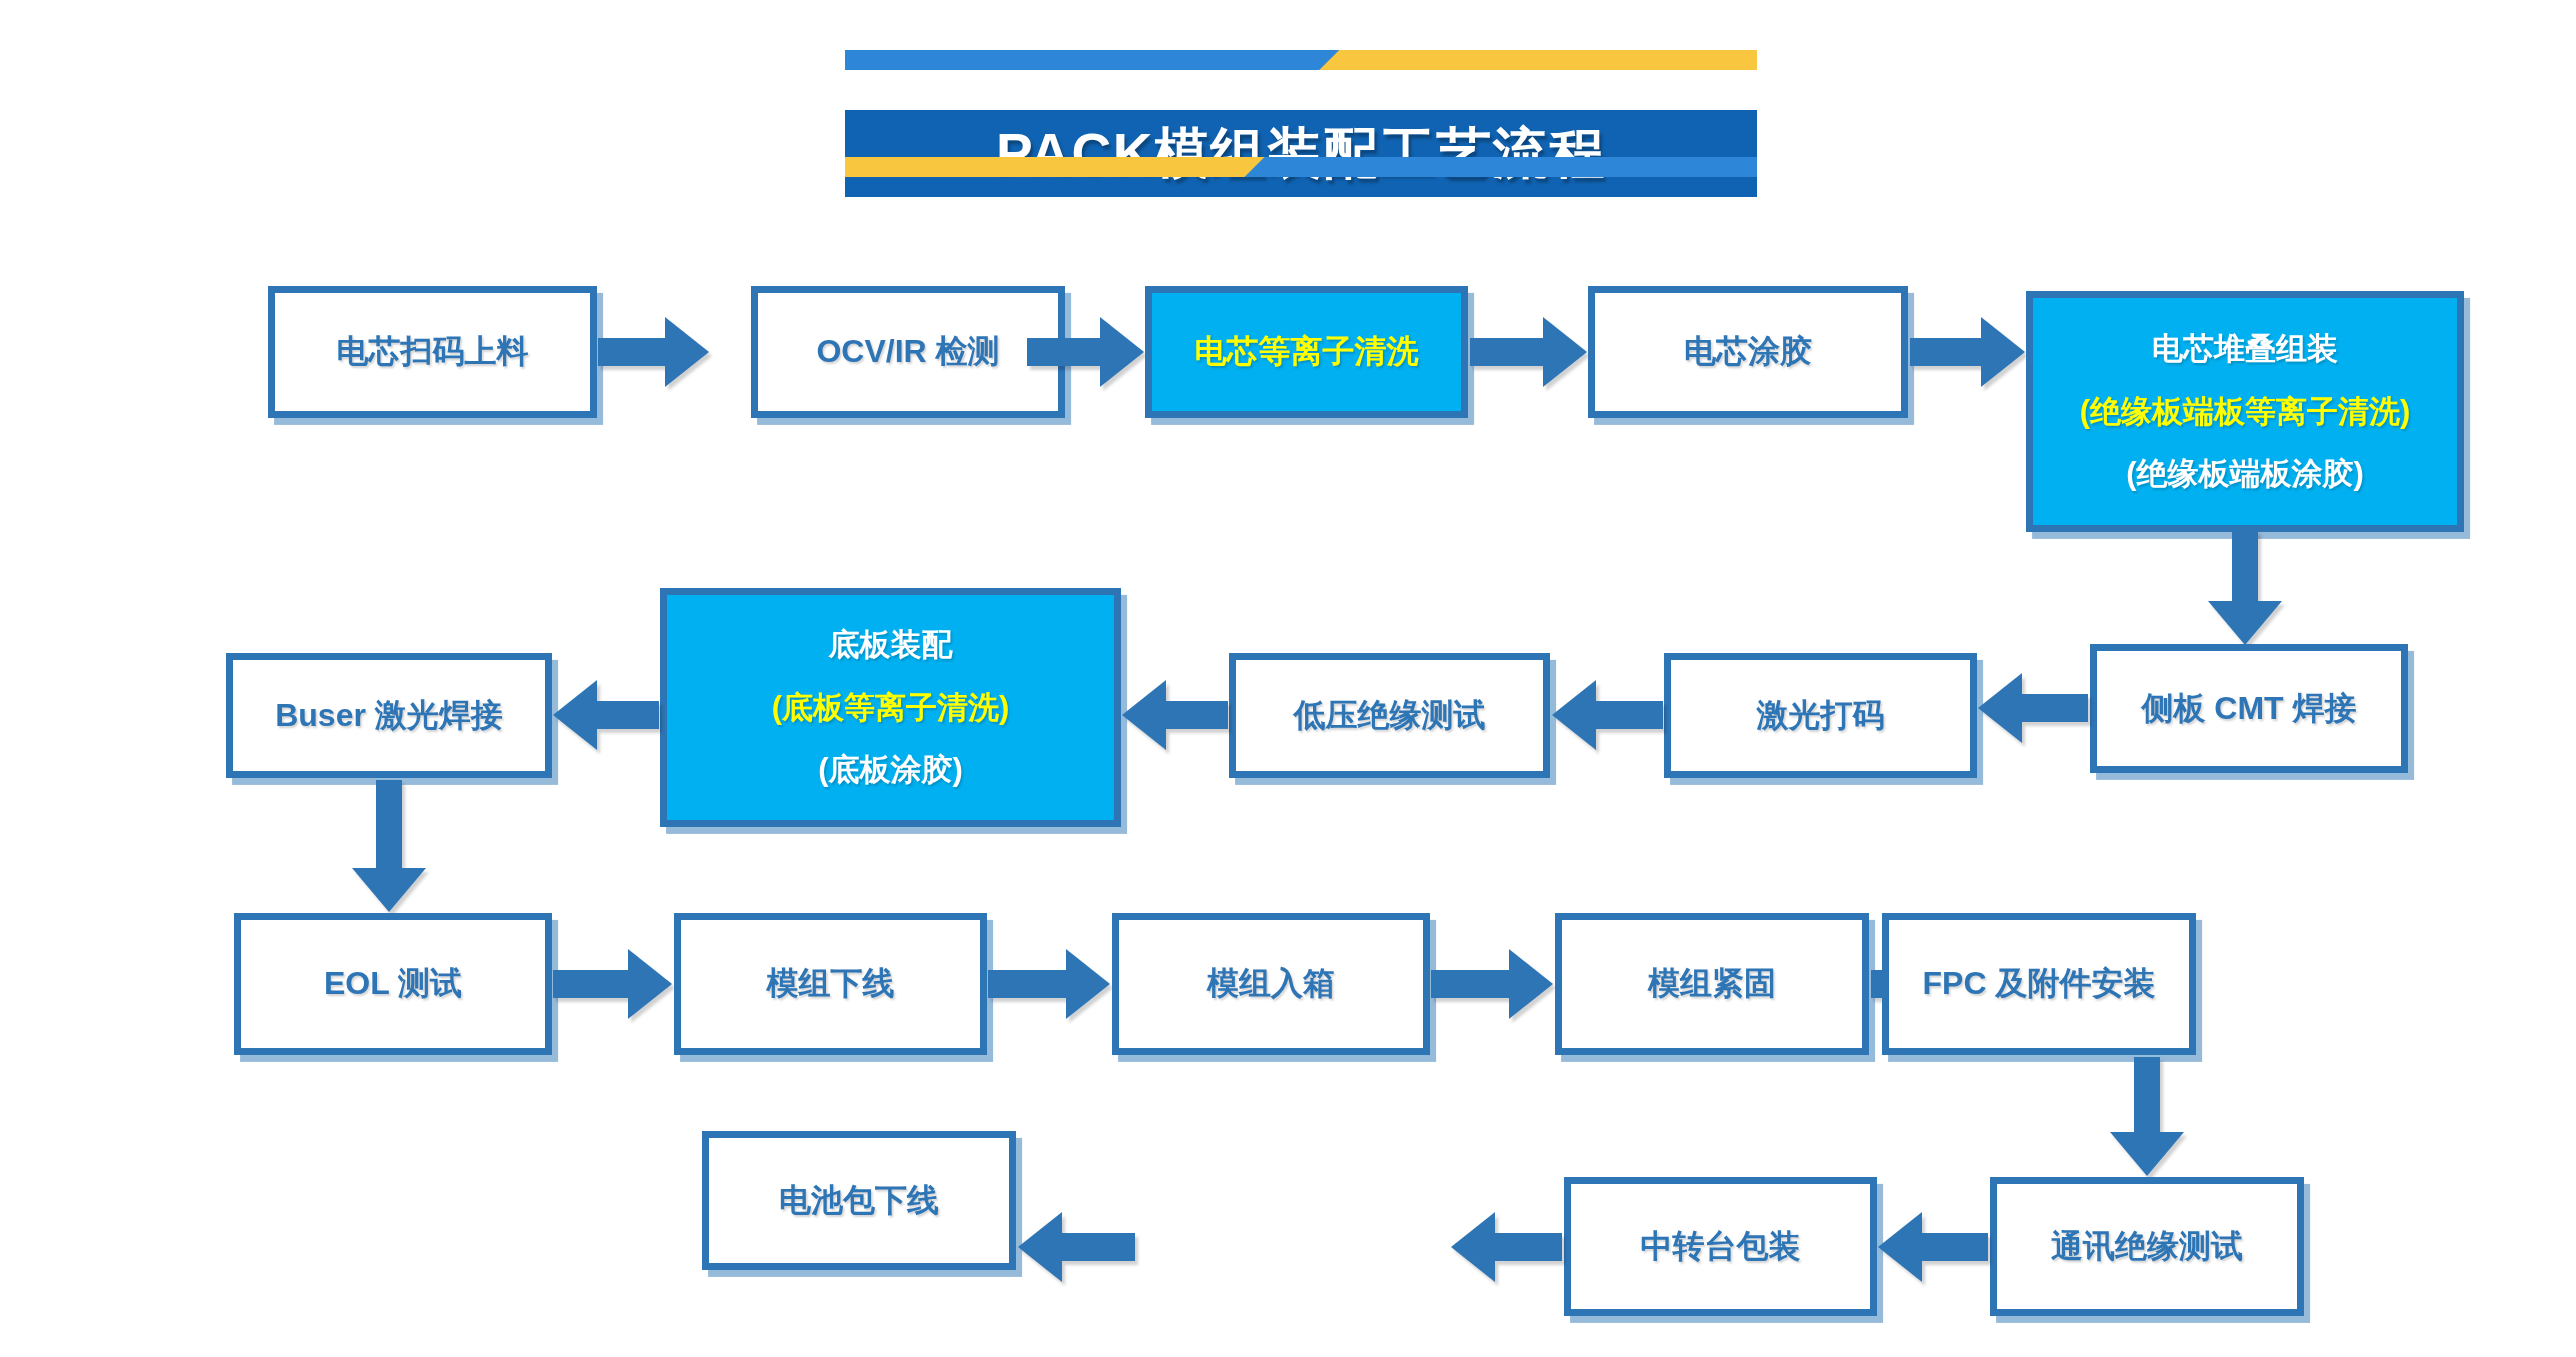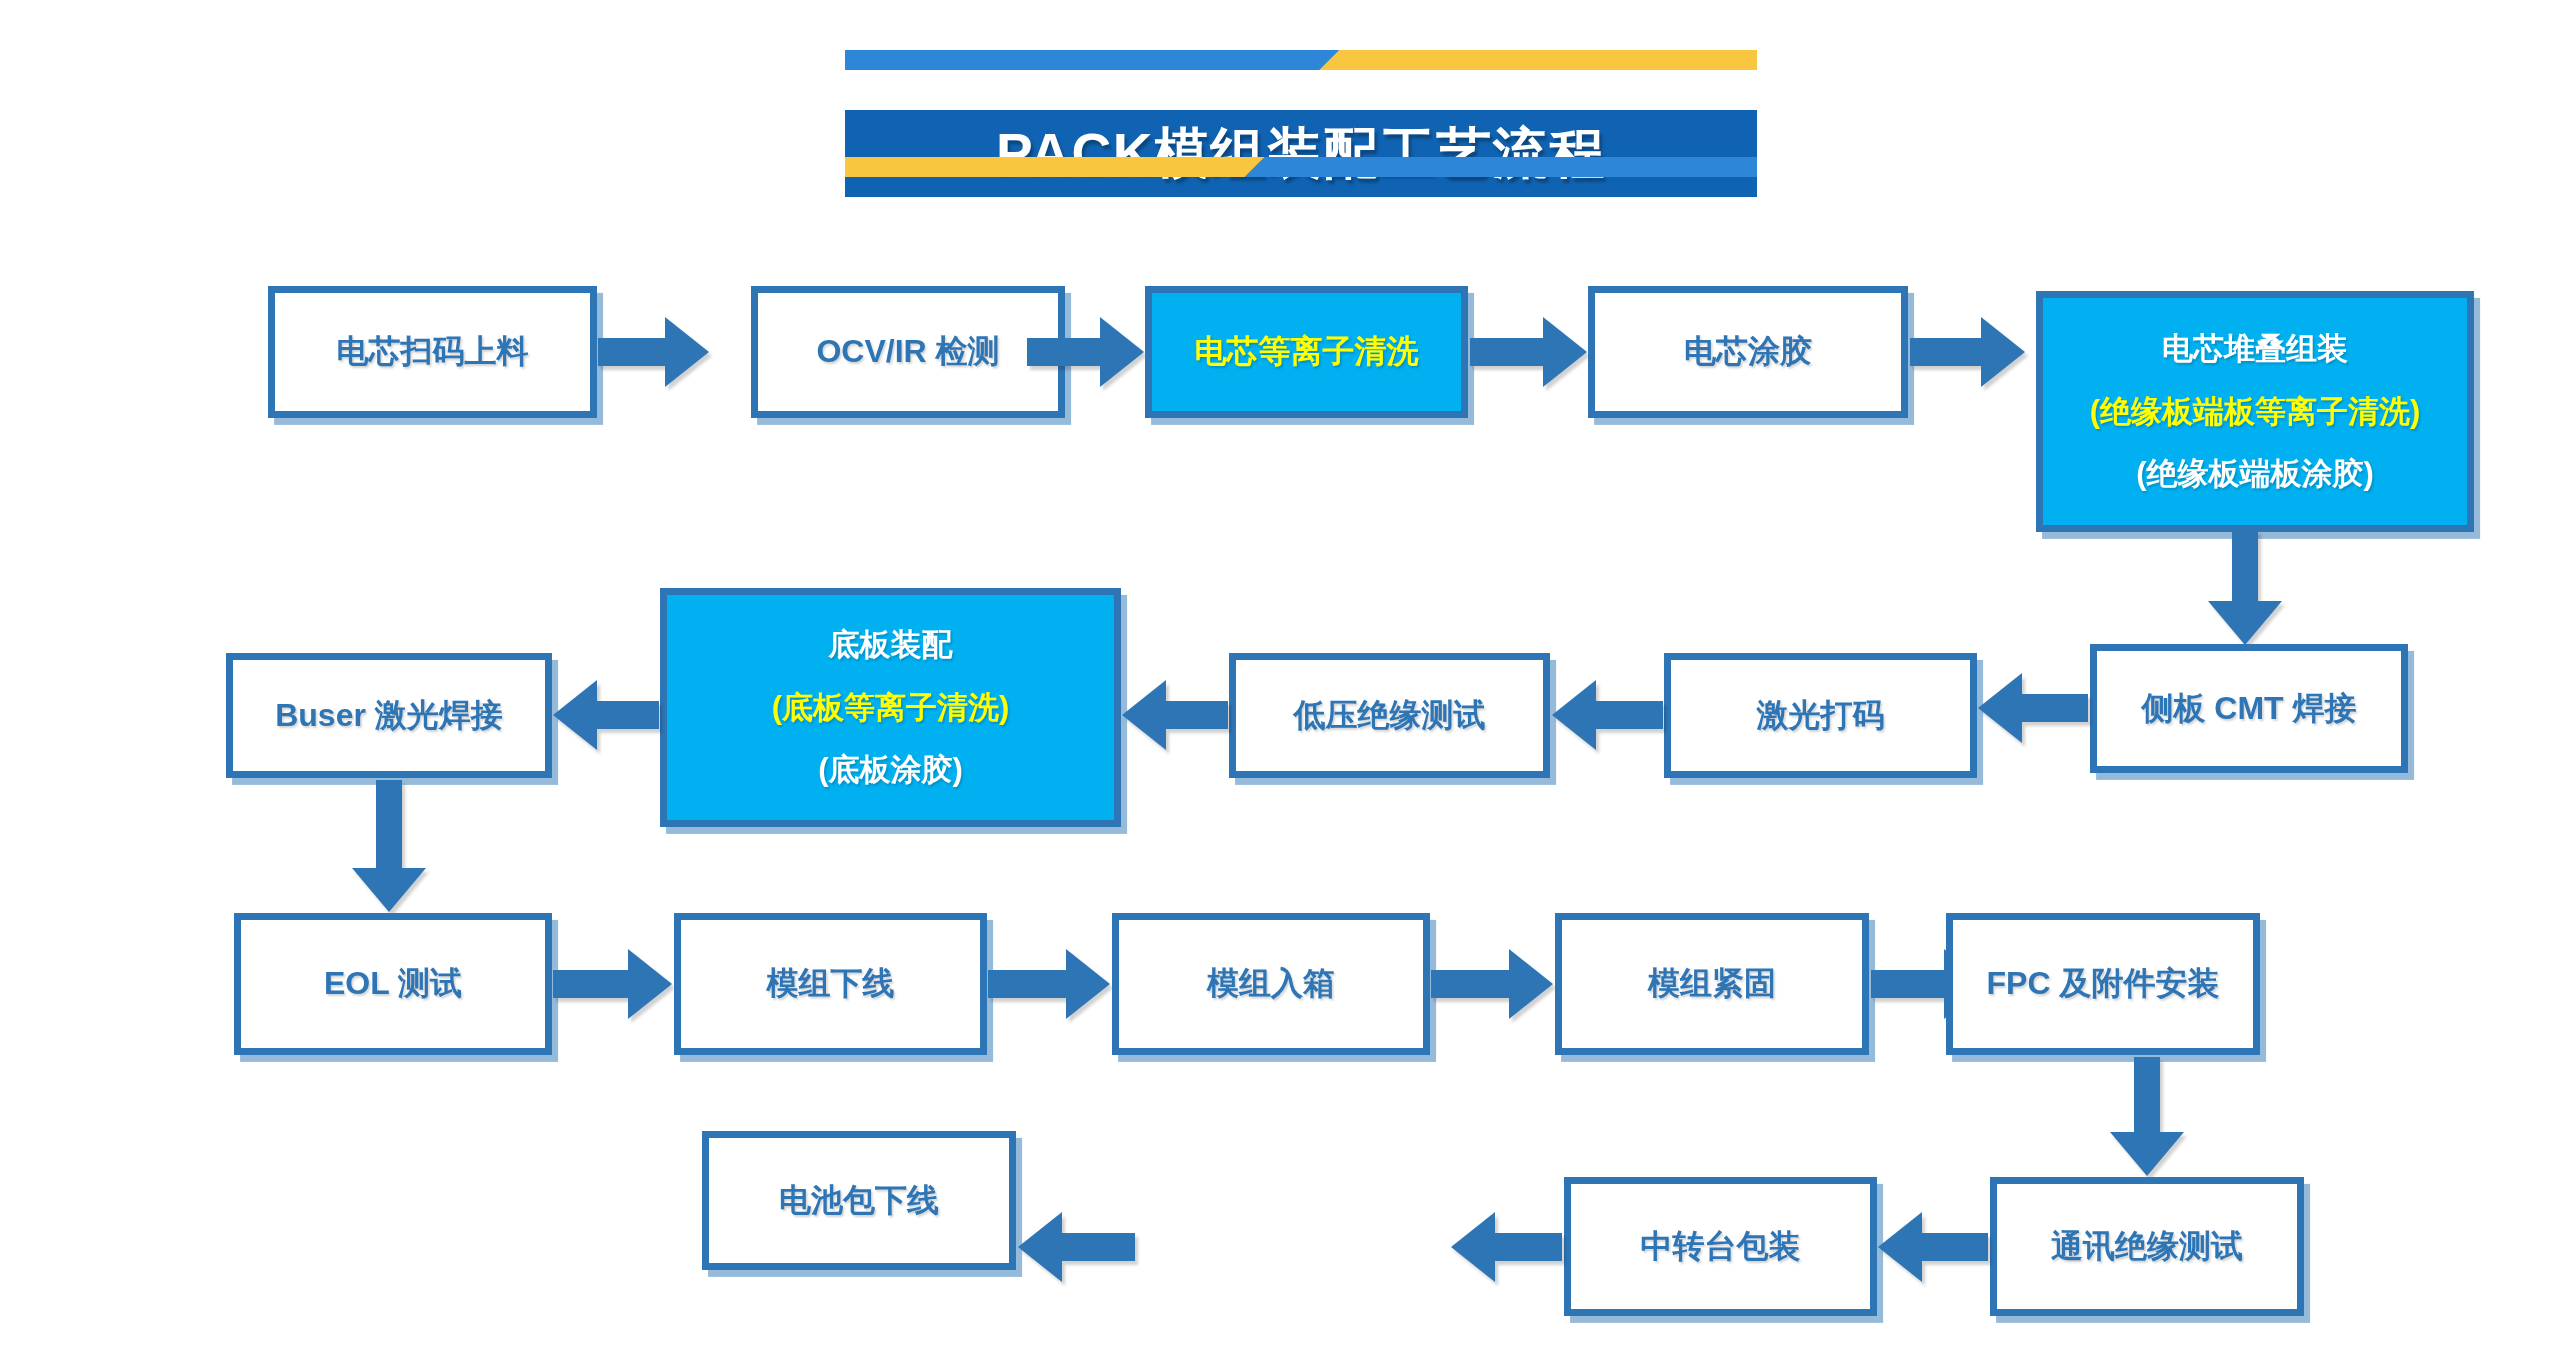--- a/index.html
+++ b/index.html
@@ -89,21 +89,21 @@
     <div class="shaft"></div>
       <div class="head"></div>
   </div>
   <div class="box" style="left:1588px;top:286px;width:320px;height:132px;">
     <span>电芯涂胶</span>
   </div>
   <div class="h-arrow right" style="left:1910px;top:317px;width:115px;">
     <div class="shaft"></div>
       <div class="head"></div>
   </div>
-  <div class="box cyan multi" style="left:2026px;top:291px;width:438px;height:241px;margin-left:10px;">
+  <div class="box cyan multi" style="left:2026px;top:291px;width:438px;height:241px;">
     <span class="ln white">电芯堆叠组装</span>
     <span class="ln yellow">(绝缘板端板等离子清洗)</span>
     <span class="ln white">(绝缘板端板涂胶)</span>
   </div>
 
   <div class="v-arrow" style="left:2208px;top:530px;height:115px;">
     <div class="shaft"></div>
       <div class="head"></div>
   </div>
 
@@ -167,21 +167,21 @@
     <div class="shaft"></div>
       <div class="head"></div>
   </div>
   <div class="box" style="left:1555px;top:913px;width:314px;height:142px;">
     <span>模组紧固</span>
   </div>
   <div class="h-arrow right" style="left:1871px;top:949px;width:117px;">
     <div class="shaft"></div>
       <div class="head"></div>
   </div>
-  <div class="box" style="left:1946px;top:913px;width:314px;height:142px;">
+  <div class="box" style="left:1882px;top:913px;width:314px;height:142px;">
     <span>FPC 及附件安装</span>
   </div>
 
   <div class="v-arrow" style="left:2110px;top:1057px;height:119px;">
     <div class="shaft"></div>
       <div class="head"></div>
   </div>
 
   <div class="box" style="left:1990px;top:1177px;width:314px;height:139px;">
     <span>通讯绝缘测试</span>

